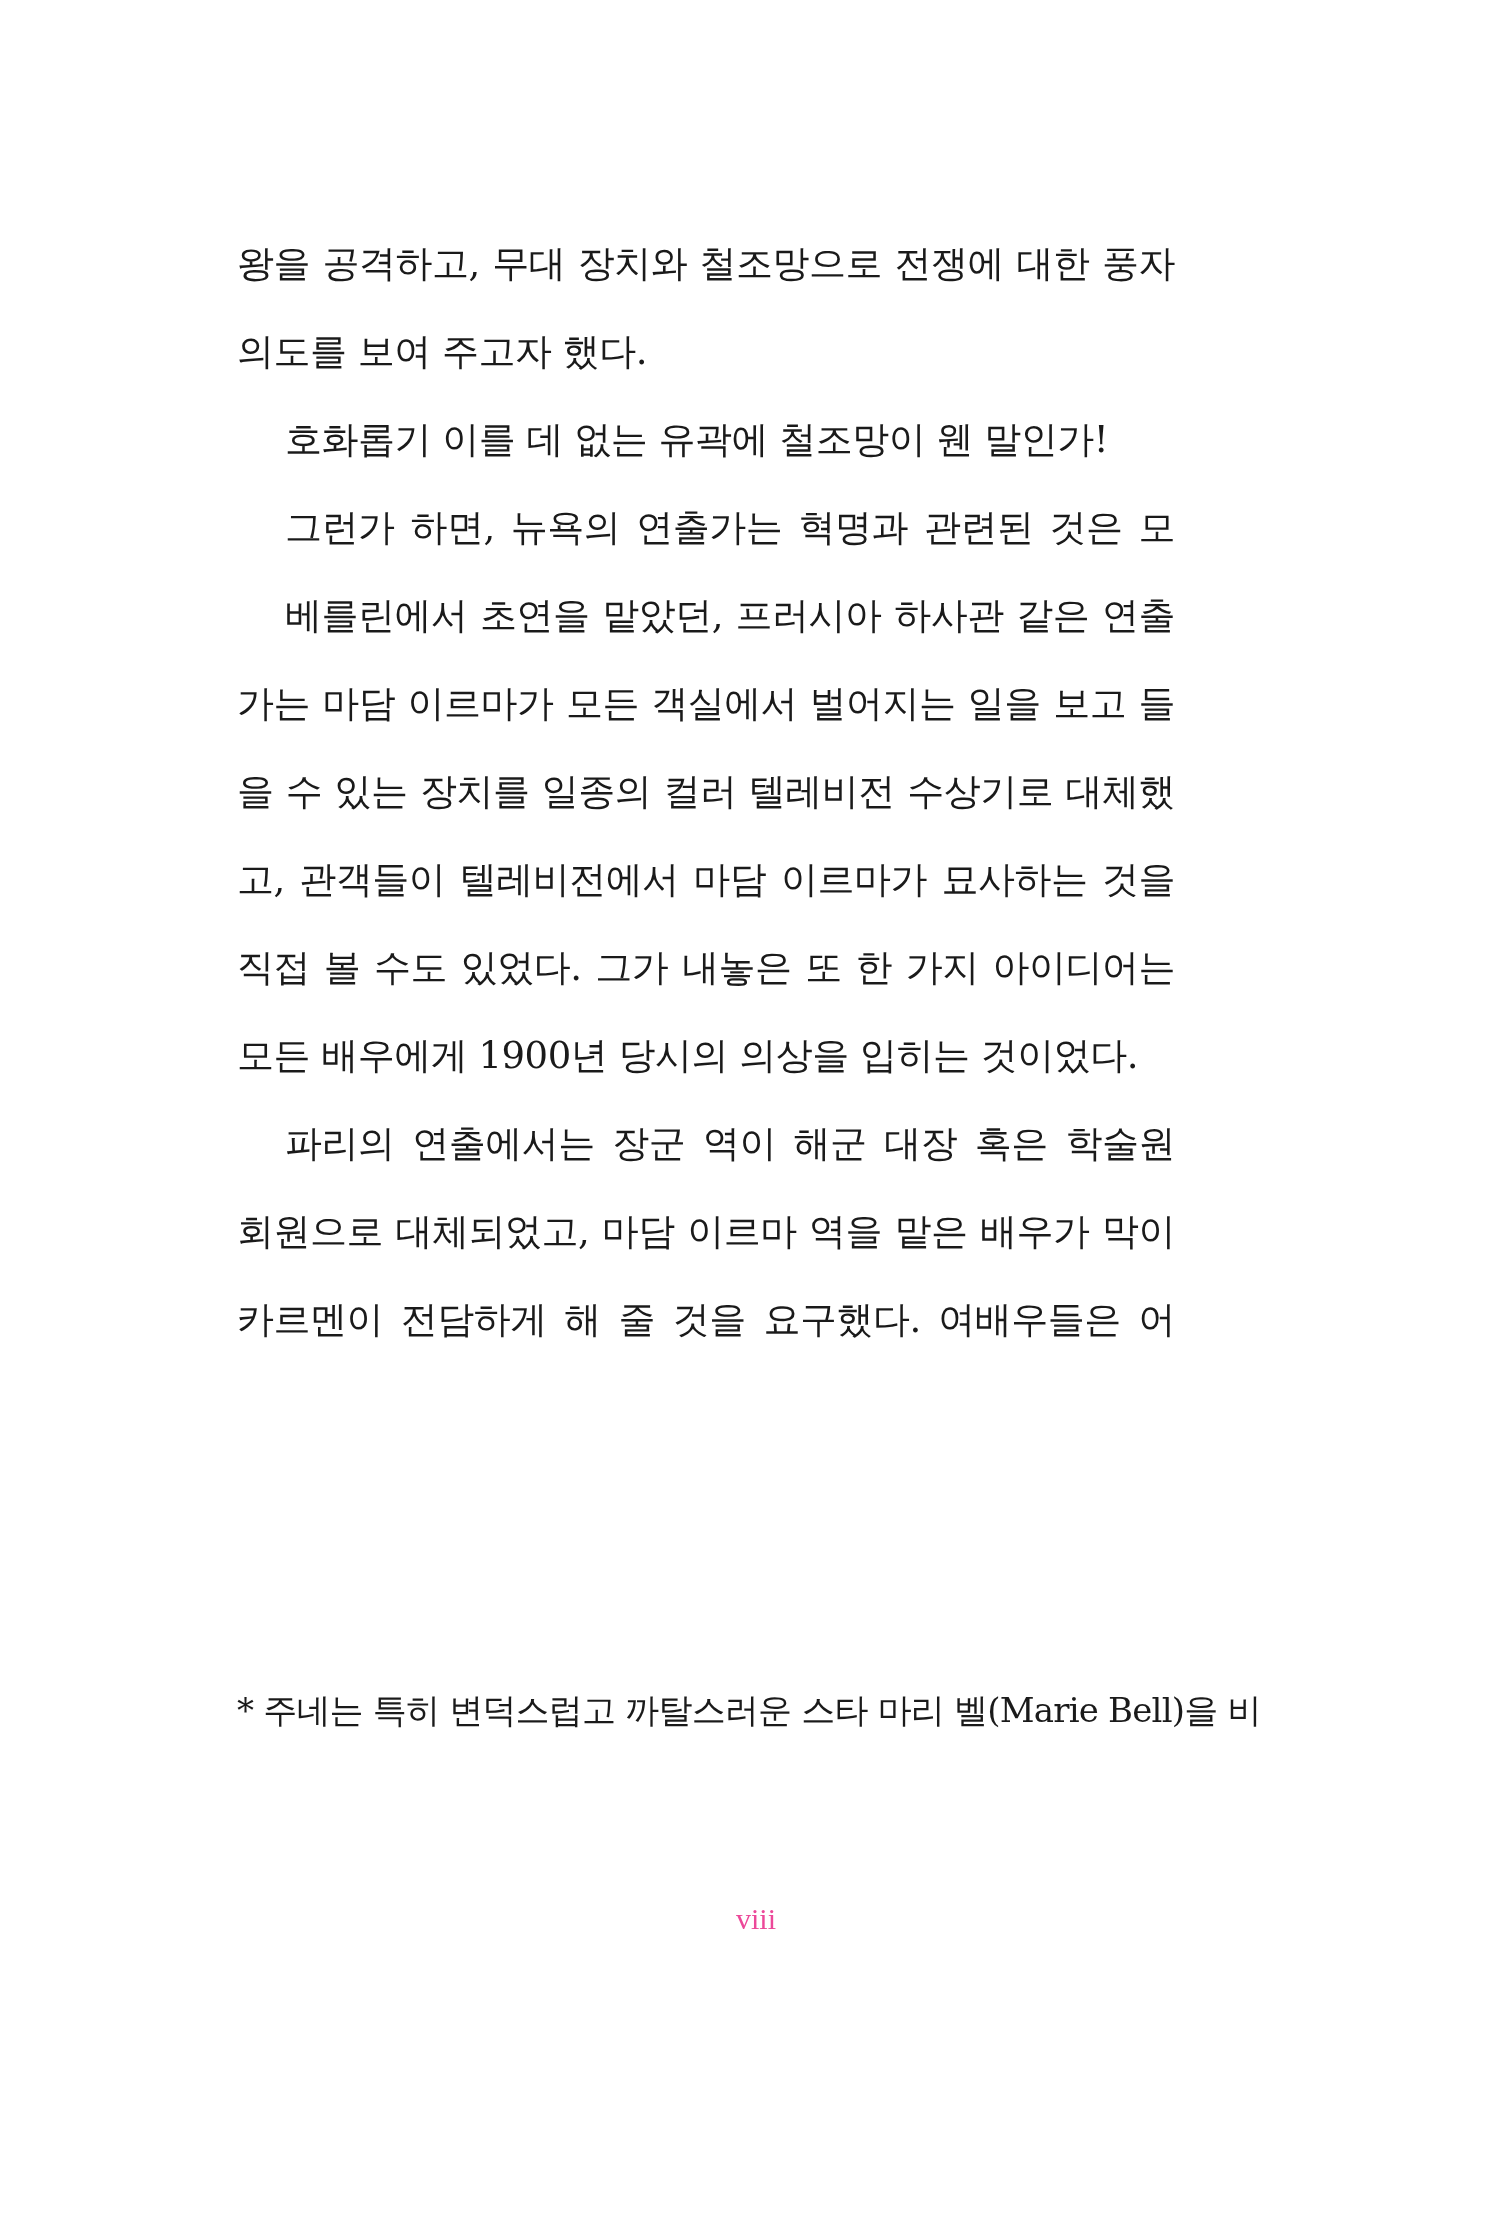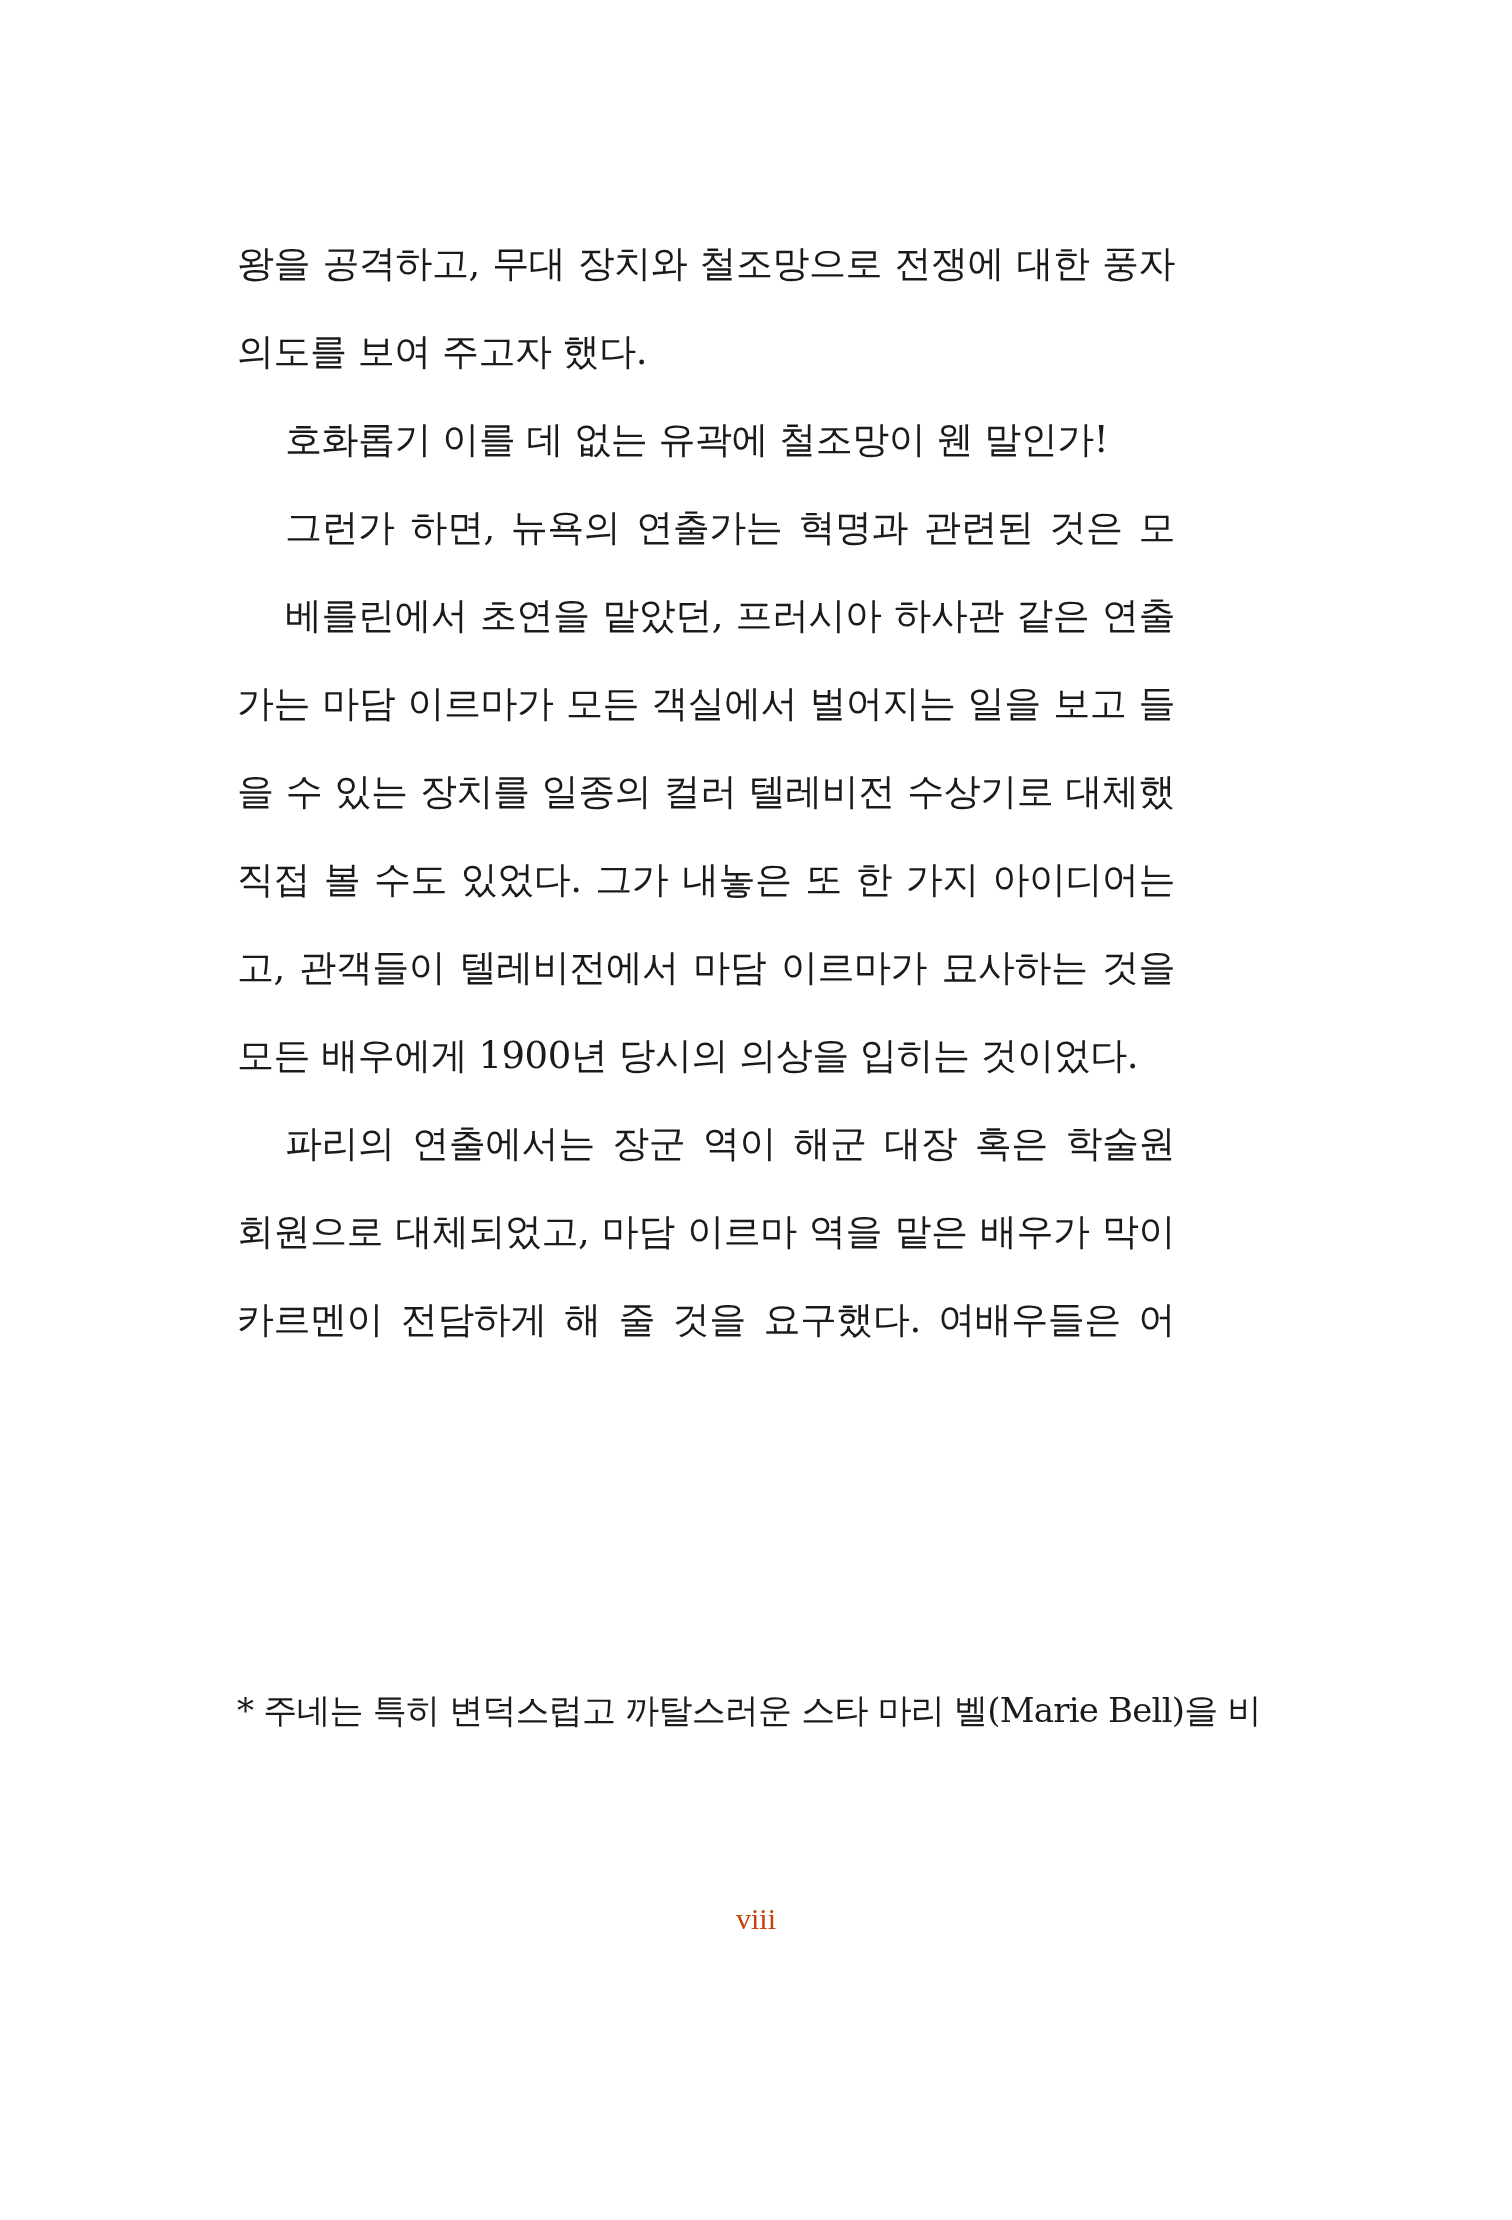--- a/index.html
+++ b/index.html
@@ -64,42 +64,42 @@
     letter-spacing: -0.8px;
   }
   .page-number {
     position: absolute;
     left: 0;
     width: 1512px;
     top: 1902px;
     text-align: center;
     font-size: 30px;
     font-family: "Liberation Serif", "DejaVu Serif", serif;
-    color: #c2410c;
+    color: #ec4899;
   }
 </style>
 </head>
 <body>
 
 <div class="page">
 
   <div class="body-text">
 
     <div class="line">왕을 공격하고, 무대 장치와 철조망으로 전쟁에 대한 풍자</div>
     <div class="line last">의도를 보여 주고자 했다.</div>
 
     <div class="line indent last">호화롭기 이를 데 없는 유곽에 철조망이 웬 말인가!</div>
 
     <div class="line indent">그런가 하면, 뉴욕의 연출가는 혁명과 관련된 것은 모</div>
 
     <div class="line indent">베를린에서 초연을 맡았던, 프러시아 하사관 같은 연출</div>
     <div class="line">가는 마담 이르마가 모든 객실에서 벌어지는 일을 보고 들</div>
     <div class="line">을 수 있는 장치를 일종의 컬러 텔레비전 수상기로 대체했</div>
+    <div class="line">고, 관객들이 텔레비전에서 마담 이르마가 묘사하는 것을</div>
     <div class="line">직접 볼 수도 있었다. 그가 내놓은 또 한 가지 아이디어는</div>
-    <div class="line">고, 관객들이 텔레비전에서 마담 이르마가 묘사하는 것을</div>
     <div class="line last">모든 배우에게 1900년 당시의 의상을 입히는 것이었다.</div>
 
     <div class="line indent">파리의 연출에서는 장군 역이 해군 대장 혹은 학술원</div>
     <div class="line">회원으로 대체되었고, 마담 이르마 역을 맡은 배우가 막이</div>
     <div class="line">카르멘이 전담하게 해 줄 것을 요구했다. 여배우들은 어</div>
   </div>
 
   <div class="footnotes">
     <div class="fn-line">* 주네는 특히 변덕스럽고 까탈스러운 스타 마리 벨(Marie Bell)을 비</div>
   </div>

